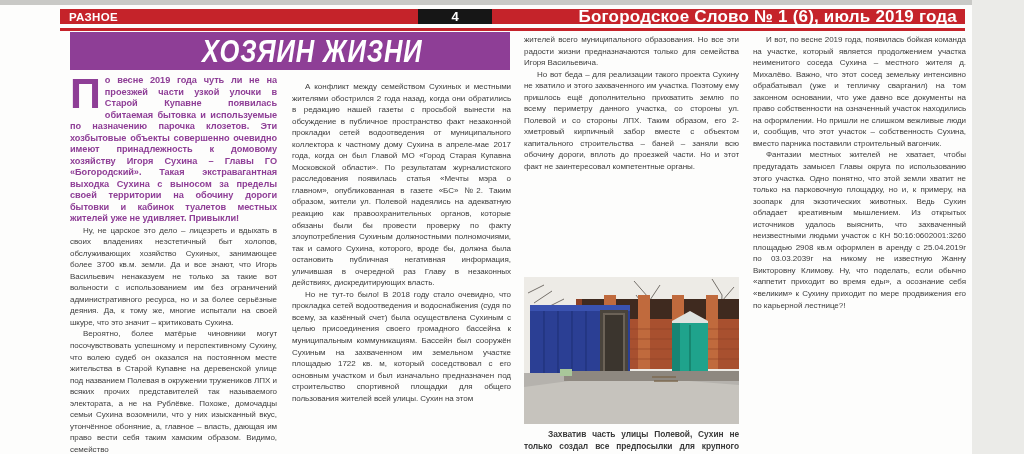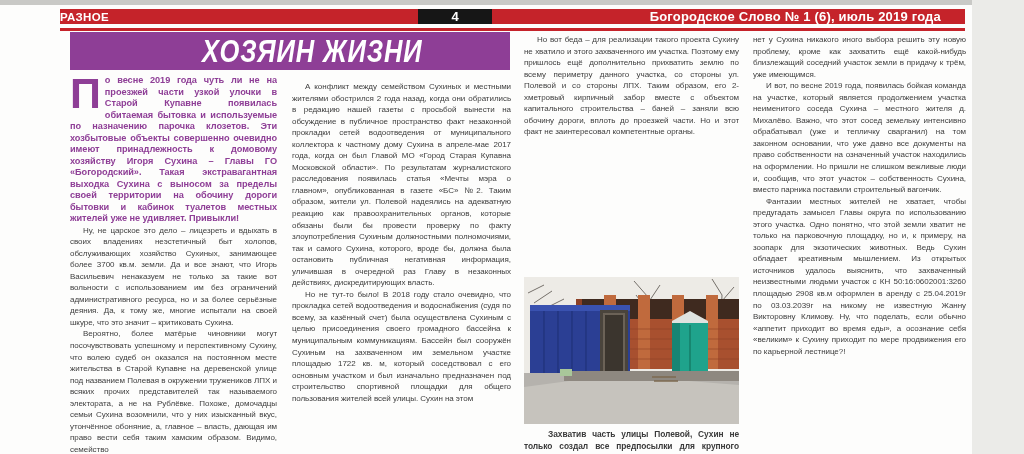--- a/index.html
+++ b/index.html
@@ -5,25 +5,25 @@
   * { margin:0; padding:0; box-sizing:border-box; }
   html,body { width:1024px; height:454px; overflow:hidden; background:#ffffff;
               font-family:"Liberation Sans", sans-serif; }
   .page { position:relative; width:1024px; height:454px; background:#fdfdfc; overflow:hidden; }
   .scan-strip-top { position:absolute; left:0; top:0; width:1024px; height:5px; background:#c9c9c6; }
   .scan-strip-right { position:absolute; left:972px; top:0; width:52px; height:454px; background:#ebebe8; }
 
   
   .header-bar { position:absolute; left:60px; top:9px; width:905px; height:15px;
                 background:#c5232a; color:#fff; display:flex; align-items:center; }
-  .header-section { font-size:11.5px; font-weight:bold; letter-spacing:.3px; }
+  .header-section { font-size:11.5px; font-weight:bold; padding-left:9px; letter-spacing:.3px; }
   .header-pagebox { position:absolute; left:358px; top:0; width:74px; height:15px; background:#161616;
                     display:flex; align-items:center; justify-content:center; }
   .header-pagenum { font-size:13px; font-weight:bold; }
-  .header-issue { margin-left:auto; font-size:13px; font-weight:bold; padding-right:24px; letter-spacing:.2px; }
+  .header-issue { margin-left:auto; font-size:17px; font-weight:bold; padding-right:8px; letter-spacing:.2px; }
   .red-rule { position:absolute; left:60px; top:28px; width:905px; height:2.5px; background:#c5232a; }
 
   
   .title-banner { position:absolute; left:70px; top:32px; width:440px; height:38px; background:#8e3e96;
                   display:flex; align-items:center; justify-content:center;padding-left:44px; }
   .title-text { color:#ffffff; font-weight:bold; font-style:italic; font-size:29px; letter-spacing:1px;
                 transform:scaleX(.88) scaleY(1.08); white-space:nowrap; }
 
   
   .col { position:absolute; overflow:hidden; color:#3d3d3d; font-size:8px; line-height:11.55px;
@@ -71,20 +71,21 @@
     <p class="indent">Вероятно, более матёрые чиновники могут посочувствовать успешному и перспективному Сухину, что волею судеб он оказался на постоянном месте жительства в Старой Купавне на деревенской улице под названием Полевая в окружении тружеников ЛПХ и всяких прочих представителей так называемого электората, а не на Рублёвке. Похоже, домочадцы семьи Сухина возомнили, что у них изысканный вкус, утончённое обоняние, а, главное – власть, дающая им право вести себя таким хамским образом. Видимо, семейство</p>
   </div>
 
   <div class="col col2">
     <p class="indent">А конфликт между семейством Сухиных и местными жителями обострился 2 года назад, когда они обратились в редакцию нашей газеты с просьбой вынести на обсуждение в публичное пространство факт незаконной прокладки сетей водоотведения от муниципального коллектора к частному дому Сухина в апреле-мае 2017 года, когда он был Главой МО «Город Старая Купавна Московской области». По результатам журналистского расследования появилась статья «Мечты мэра о главном», опубликованная в газете «БС» №2. Таким образом, жители ул. Полевой надеялись на адекватную реакцию как правоохранительных органов, которые обязаны были бы провести проверку по факту злоупотребления Сухиным должностными полномочиями, так и самого Сухина, которого, вроде бы, должна была остановить публичная негативная информация, уличившая в очередной раз Главу в незаконных действиях, дискредитирующих власть.</p>
     <p class="indent">Но не тут-то было! В 2018 году стало очевидно, что прокладка сетей водоотведения и водоснабжения (судя по всему, за казённый счет) была осуществлена Сухиным с целью присоединения своего громадного бассейна к муниципальным коммуникациям. Бассейн был сооружён Сухиным на захваченном им земельном участке площадью 1722 кв. м, который соседствовал с его основным участком и был изначально предназначен под строительство спортивной площадки для общего пользования жителей всей улицы. Сухин на этом</p>
   </div>
 
   <div class="col col3">
     <div class="col3-text">
+      <p>жителей всего муниципального образования. Но все эти радости жизни предназначаются только для семейства Игоря Васильевича.</p>
       <p class="indent">Но вот беда – для реализации такого проекта Сухину не хватило и этого захваченного им участка. Поэтому ему пришлось ещё дополнительно прихватить землю по всему периметру данного участка, со стороны ул. Полевой и со стороны ЛПХ. Таким образом, его 2-хметровый кирпичный забор вместе с объектом капитального строительства – баней – заняли всю обочину дороги, вплоть до проезжей части. Но и этот факт не заинтересовал компетентные органы.</p>
     </div>
 
     <div class="photo-wrap">
       <svg viewBox="0 0 215 147" preserveAspectRatio="none">
         <rect x="0" y="0" width="215" height="147" fill="#edebe6"></rect>
 
         <g stroke="#75706a" stroke-width="1" fill="none">
           <path d="M126 62 L124 20 L110 4 M124 26 L136 8 M124 40 L142 22 M124 34 L112 18"></path>
           <path d="M196 70 L198 18 L188 2 M198 24 L210 10 M197 40 L184 26"></path>
@@ -143,17 +144,16 @@
         <g stroke="#7d6a50" stroke-width="1.5">
           <line x1="128" y1="100" x2="152" y2="100"></line>
             <line x1="130" y1="104" x2="154" y2="104"></line>
         </g>
       </svg>
     </div>
     <p class="photo-caption">Захватив часть улицы Полевой, Сухин не только создал все предпосылки для крупного ДТП...</p>
   </div>
 
   <div class="col col4">
-    <p>нет у Сухина никакого иного выбора решить эту новую проблему, кроме как захватить ещё какой-нибудь близлежащий соседний участок земли в придачу к трём, уже имеющимся.</p>
     <p class="indent">И вот, по весне 2019 года, появилась бойкая команда на участке, который является продолжением участка неименитого соседа Сухина – местного жителя д. Михалёво. Важно, что этот сосед земельку интенсивно обрабатывал (уже и тепличку сварганил) на том законном основании, что уже давно все документы на право собственности на означенный участок находились на оформлении. Но пришли не слишком вежливые люди и, сообщив, что этот участок – собственность Сухина, вместо парника поставили строительный вагончик.</p>
     <p class="indent">Фантазии местных жителей не хватает, чтобы предугадать замысел Главы округа по использованию этого участка. Одно понятно, что этой земли хватит не только на парковочную площадку, но и, к примеру, на зоопарк для экзотических животных. Ведь Сухин обладает креативным мышлением. Из открытых источников удалось выяснить, что захваченный неизвестными людьми участок с КН 50:16:0602001:3260 площадью 2908 кв.м оформлен в аренду с 25.04.2019г по 03.03.2039г на никому не известную Жанну Викторовну Климову. Ну, что поделать, если обычно «аппетит приходит во время еды», а осознание себя «великим» к Сухину приходит по мере продвижения его по карьерной лестнице?!</p>
   </div>
 </div>
 
 </body></html>

